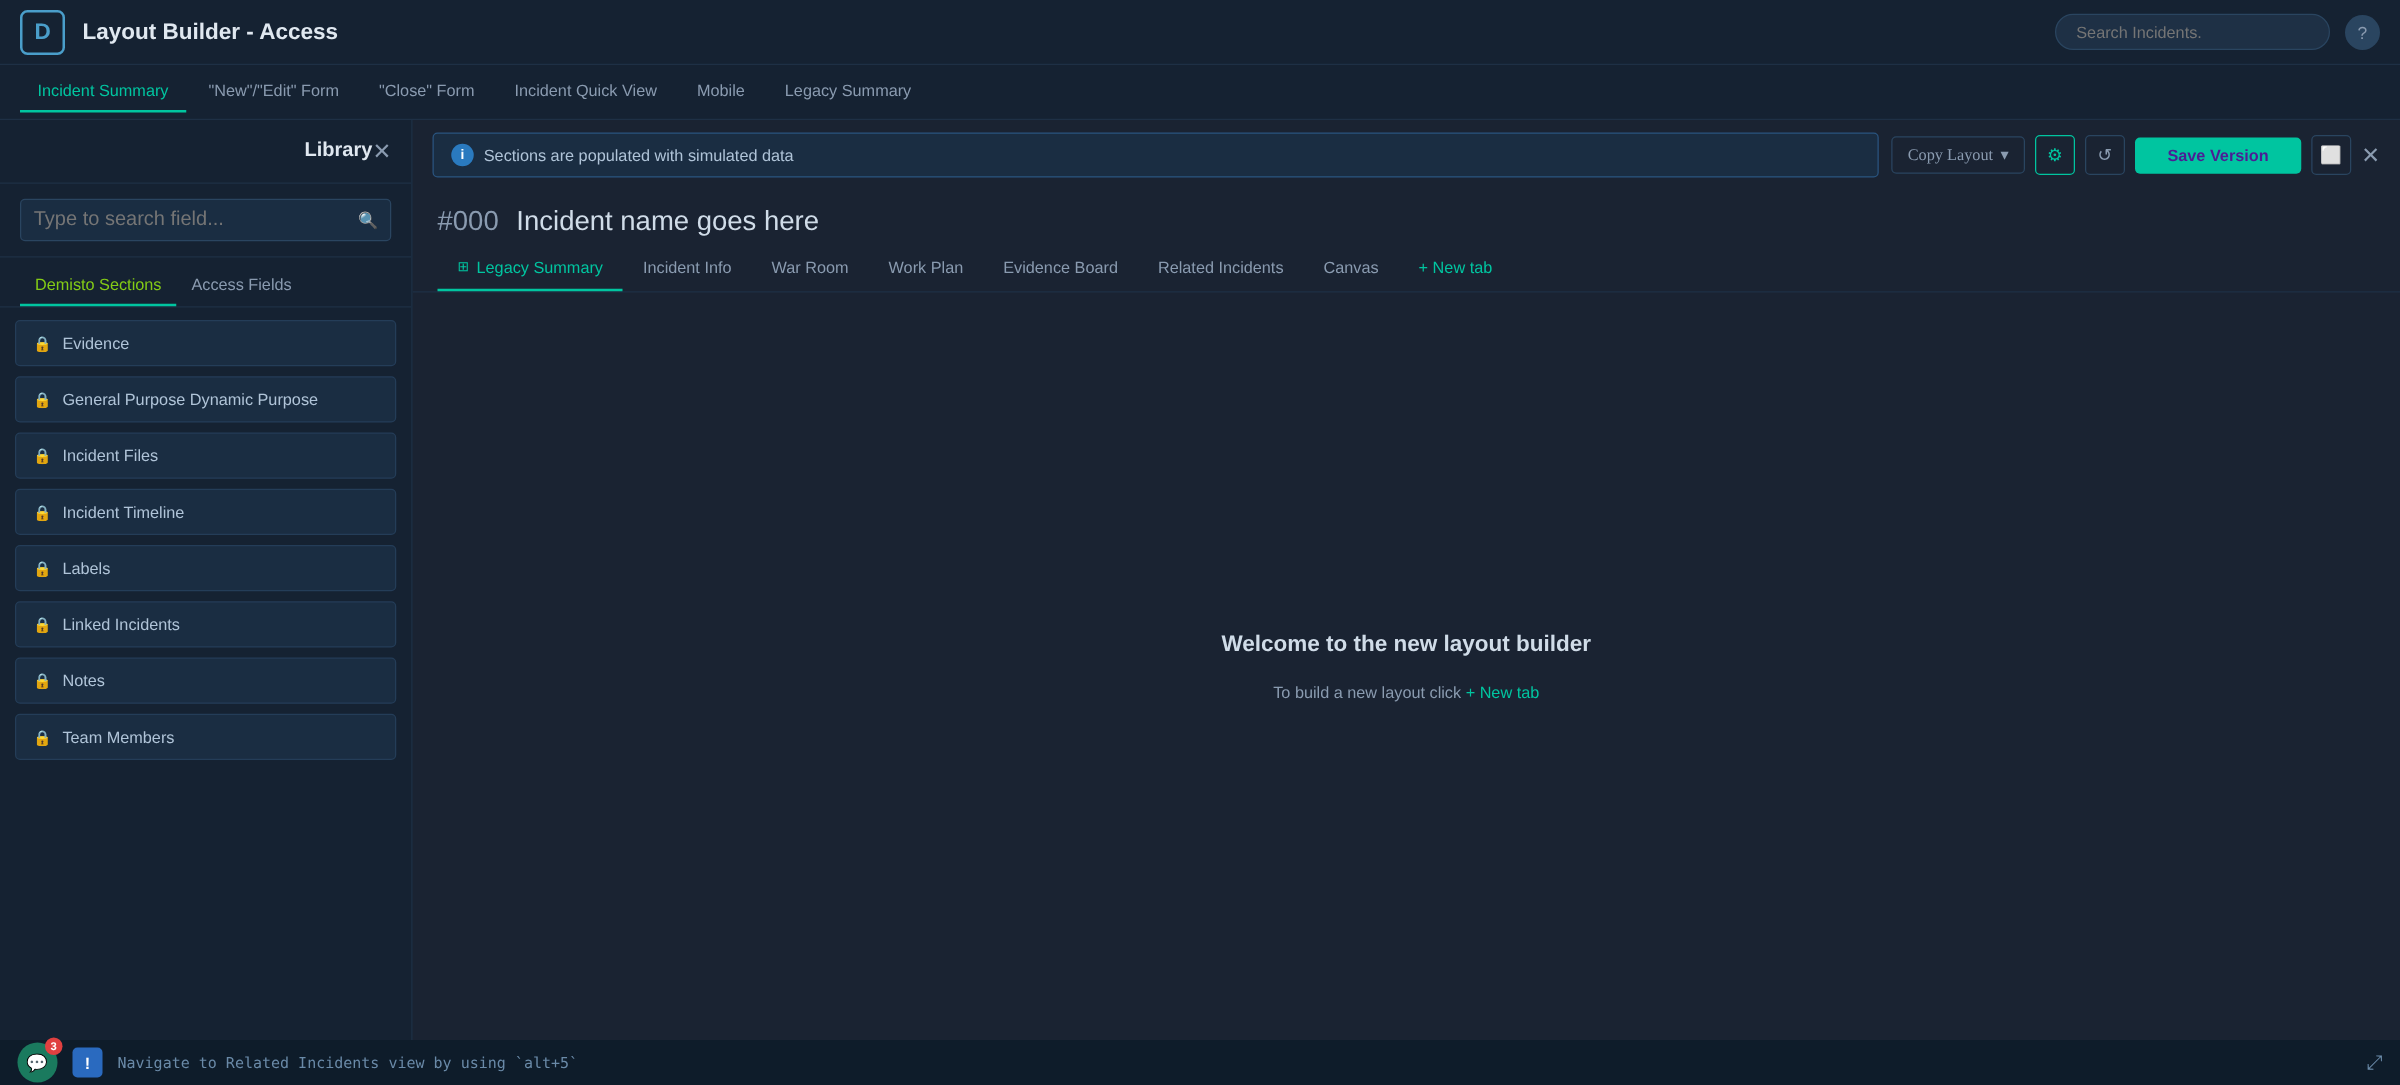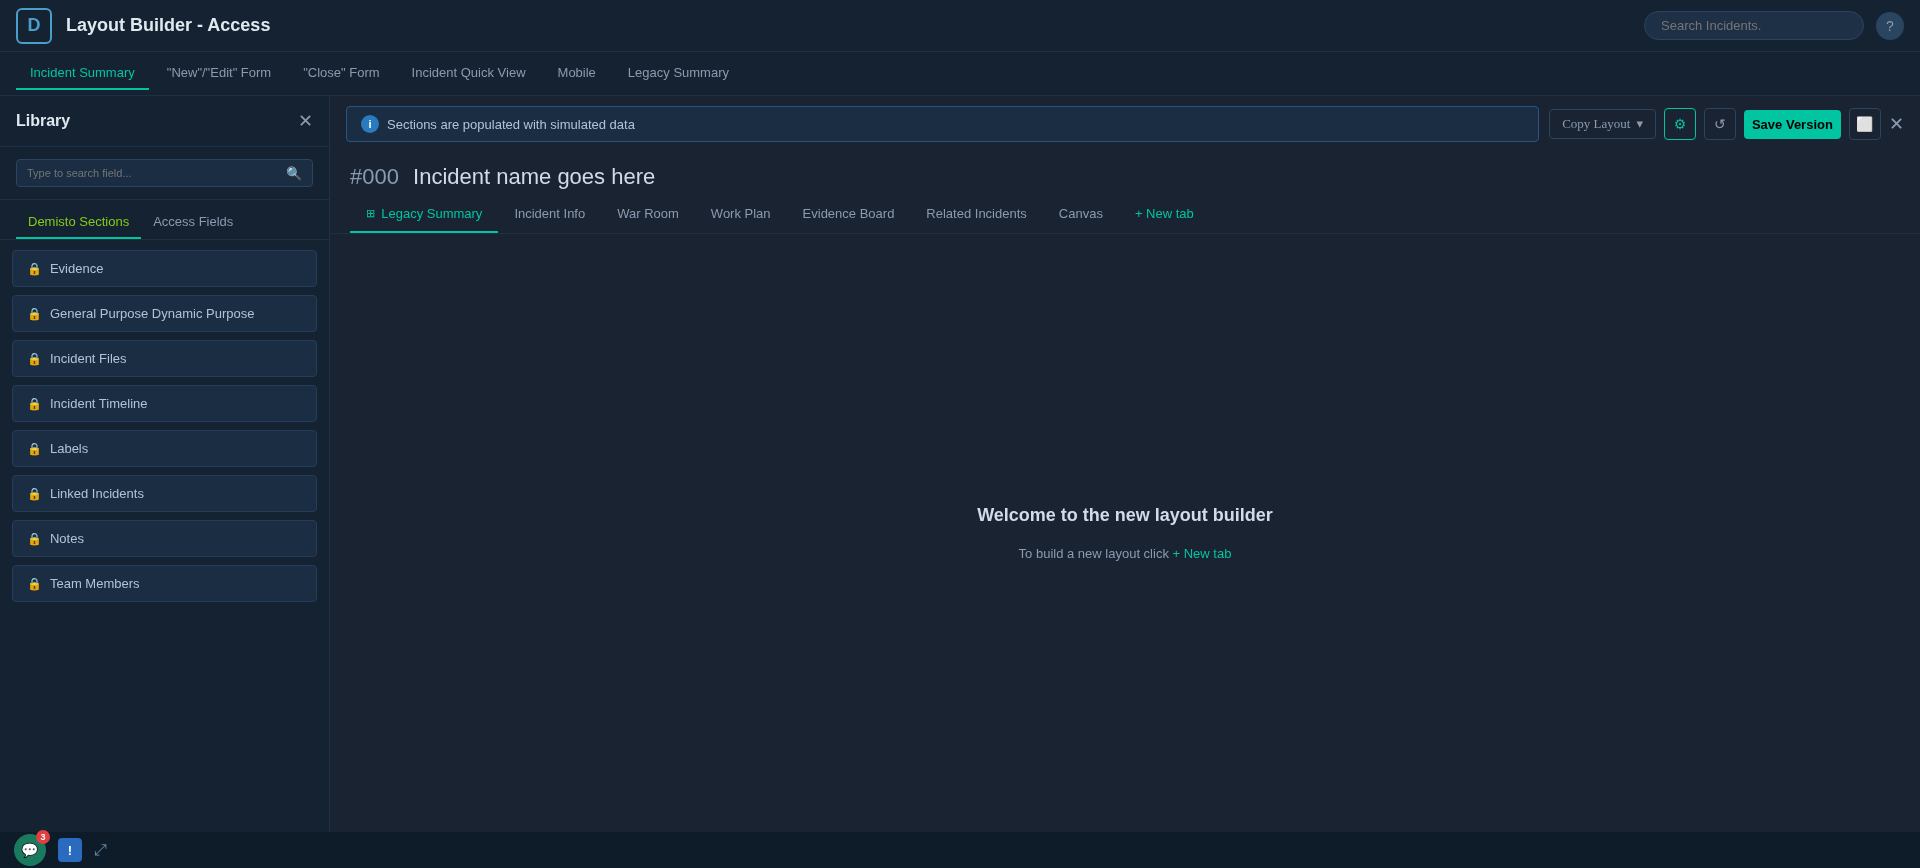--- a/index.html
+++ b/index.html
@@ -106,21 +106,21 @@
       width: 330px;
       background: #152232;
       flex-shrink: 0;
       display: flex;
       flex-direction: column;
       border-right: 1px solid #1e3045;
     }
     .sidebar-header {
       display: flex;
       align-items: center;
-      justify-content: space-between;
+      justify-content: flex-end;
       padding: 14px 16px;
       border-bottom: 1px solid #1e3045;
     }
     .sidebar-title {
       font-size: 16px;
       font-weight: 600;
       color: #e0e8f0;
     }
     .sidebar-close {
       background: none;
@@ -133,21 +133,21 @@
       padding: 12px 16px;
       border-bottom: 1px solid #1e3045;
     }
     .sidebar-search-input {
       width: 100%;
       background: #1a2d42;
       border: 1px solid #2a4560;
       border-radius: 4px;
       padding: 7px 32px 7px 10px;
       color: #8a9bb0;
-      font-size: 11px;
+      font-size: 16px;
       outline: none;
       position: relative;
     }
     .sidebar-search-wrap {
       position: relative;
     }
     .search-icon-sidebar {
       position: absolute;
       right: 10px;
       top: 50%;
@@ -271,22 +271,22 @@
       justify-content: center;
     }
     .icon-btn.green-border {
       border-color: #00c5a0;
       color: #00c5a0;
     }
     .save-btn {
       background: #00c5a0;
       border: none;
       border-radius: 4px;
-      color: #000000;
-      padding: 7px 8px;
+      color: #4c1d95;
+      padding: 7px 26px;
       font-size: 13px;
       font-weight: 600;
       cursor: pointer;
     }
     .close-x-btn {
       background: none;
       border: none;
       color: #8a9bb0;
       font-size: 18px;
       cursor: pointer;
@@ -552,16 +552,17 @@
 
   </div>
 </div>
 
 <div class="status-bar">
   <div class="status-chat-btn">
     <span style="color:white;font-size:14px;">💬</span>
     <span class="status-chat-badge">3</span>
   </div>
   <button class="status-info-btn">!</button>
+  <span class="status-message">Navigate to Related Incidents view by using `alt+5`</span>
   <button class="status-expand-btn">
     <span>⤢</span>
   </button>
 </div>
 
 </body></html>

